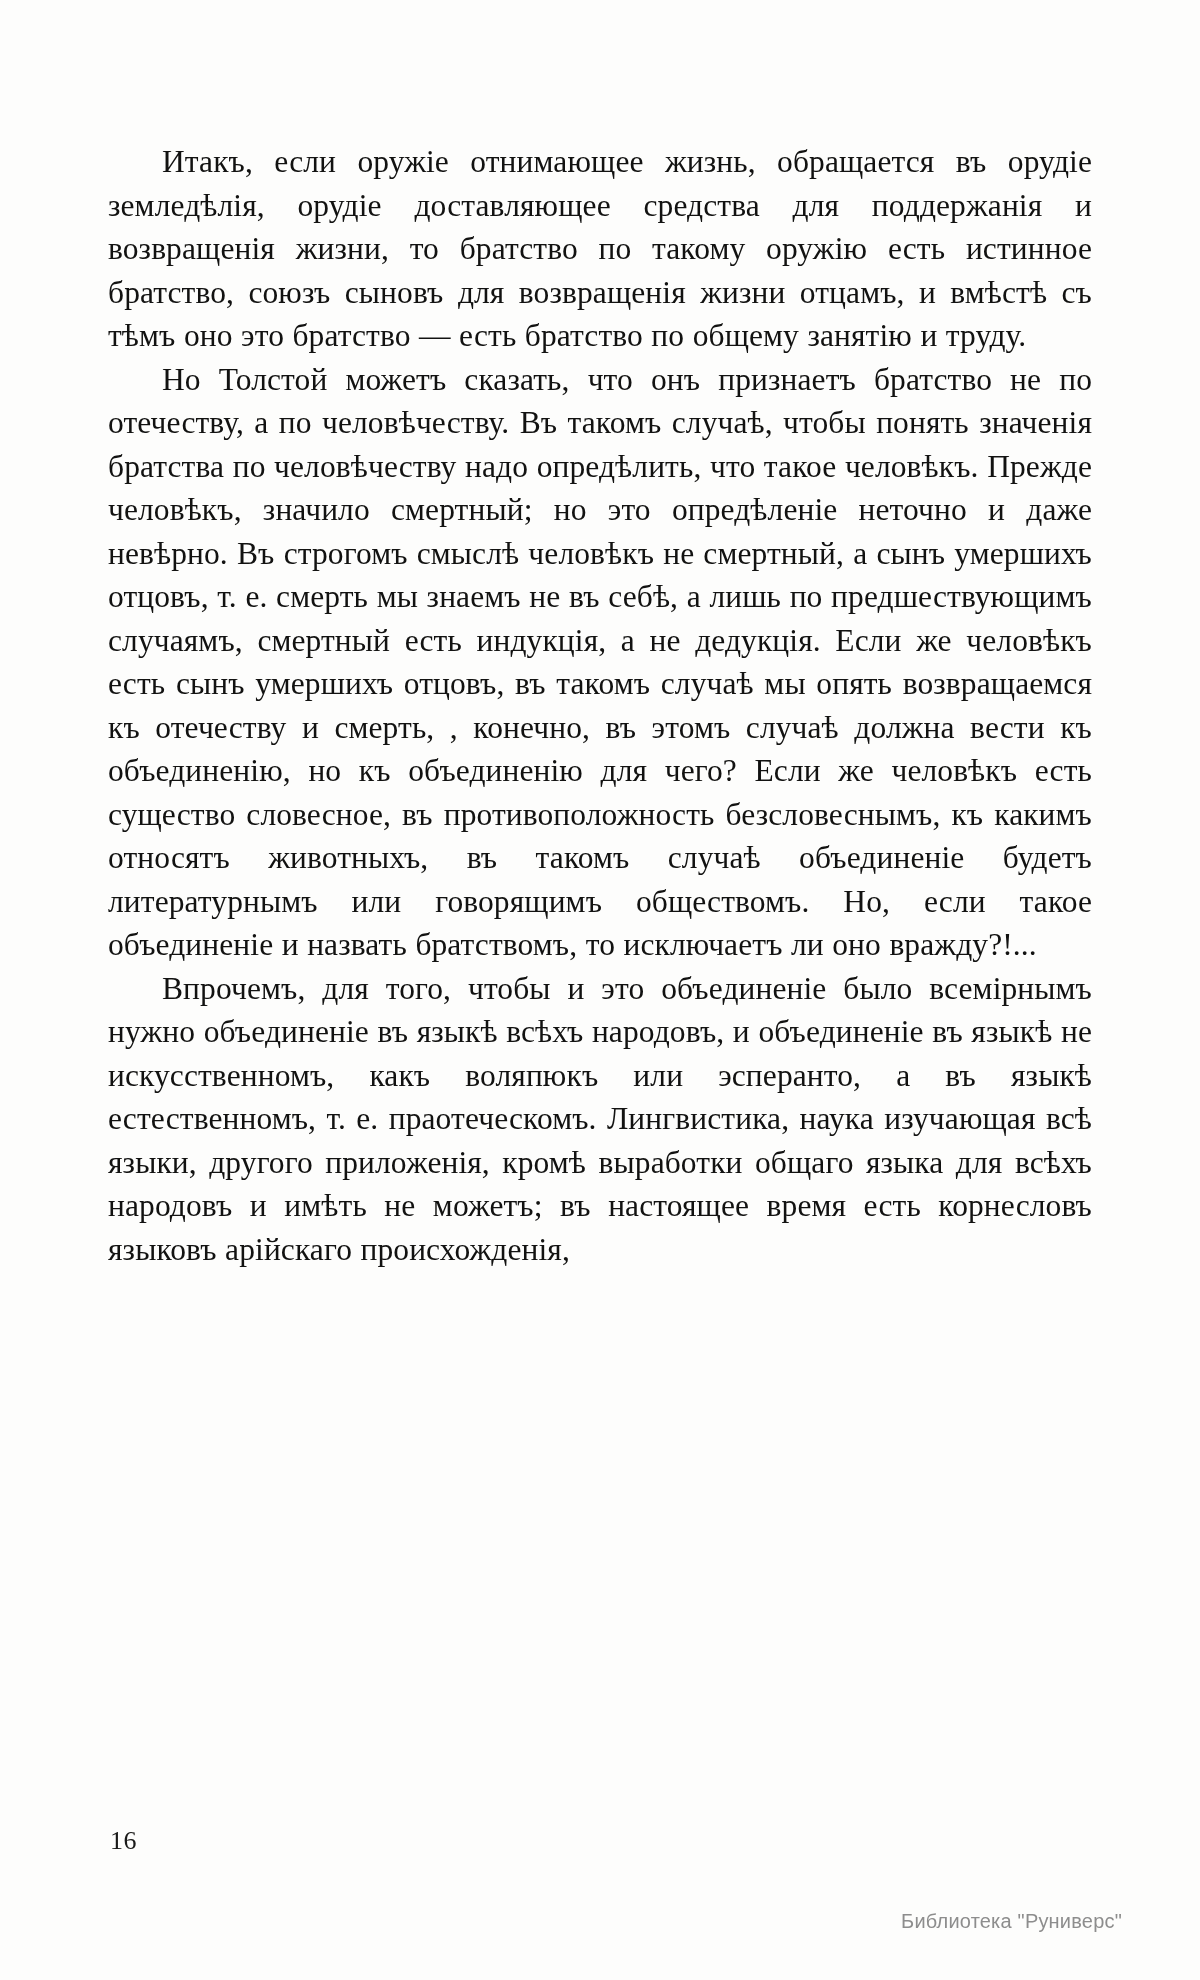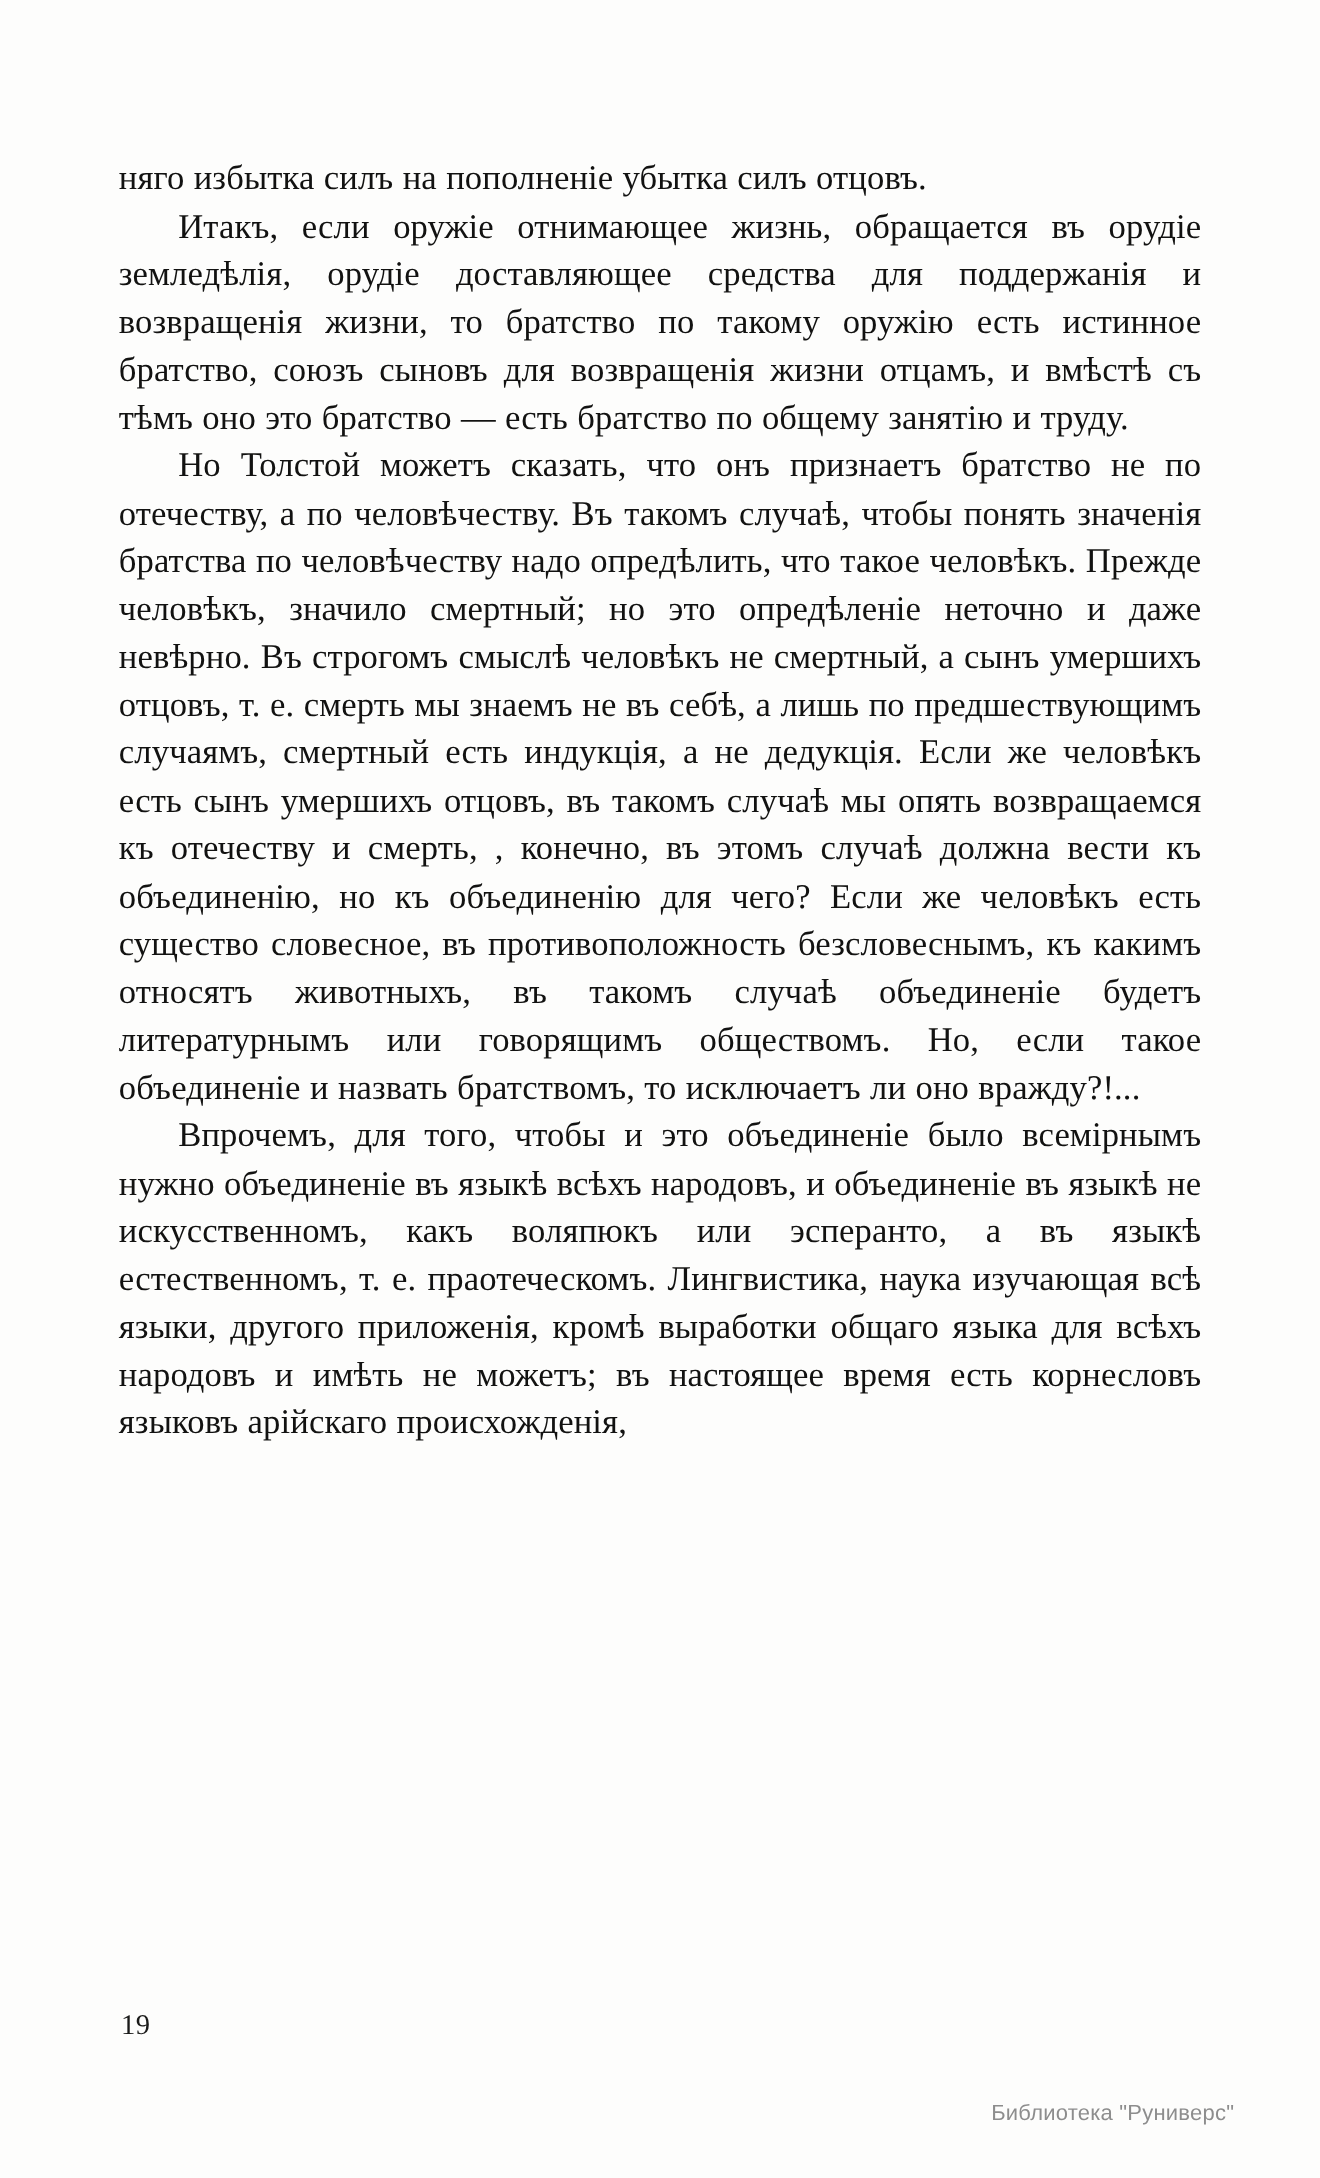--- a/index.html
+++ b/index.html
@@ -65,23 +65,22 @@
     color: #8d8d8d;
     letter-spacing: 0.2px;
   }
 </style>
 </head>
 <body>
 
 <div class="page">
 
   <div class="text-column">
-      <p class="para"><span>няго избытка силъ на пополненіе убытка силъ отцовъ.</span></p>
       <p class="para indent"><span>Итакъ, если оружіе отнимающее жизнь, обращается въ орудіе земледѣлія, орудіе доставляющее средства для поддержанія и возвращенія жизни, то братство по такому оружію есть истинное братство, союзъ сыновъ для возвращенія жизни отцамъ, и вмѣстѣ съ тѣмъ оно это братство — есть братство по общему занятію и труду.</span></p>
       <p class="para indent"><span>Но Толстой можетъ сказать, что онъ признаетъ братство не по отечеству, а по человѣчеству. Въ такомъ случаѣ, чтобы понять значенія братства по человѣчеству надо опредѣлить, что такое человѣкъ. Прежде </span><span class="ital">человѣкъ</span><span>, значило смертный; но это опредѣленіе неточно и даже невѣрно. Въ строгомъ смыслѣ человѣкъ не смертный, а сынъ умершихъ отцовъ, т. е. смерть мы знаемъ не въ себѣ, а лишь по предшествующимъ случаямъ, </span><span class="ital">смертный</span><span> есть индукція, а не дедукція. Если же человѣкъ есть сынъ умершихъ отцовъ, въ такомъ случаѣ мы опять возвращаемся къ отечеству и смерть, , конечно, въ этомъ случаѣ должна вести къ объединенію, но къ объединенію для чего? Если же человѣкъ есть существо словесное, въ противоположность безсловеснымъ, къ какимъ относятъ животныхъ, въ такомъ случаѣ объединеніе будетъ литературнымъ или говорящимъ обществомъ. Но, если такое объединеніе и назвать братствомъ, то исключаетъ ли оно вражду?!...</span></p>
       <p class="para indent"><span>Впрочемъ, для того, чтобы и это объединеніе было всемірнымъ нужно объединеніе въ языкѣ всѣхъ народовъ, и объединеніе въ языкѣ не искусственномъ, какъ </span><span class="ital">воляпюкъ</span><span> или </span><span class="ital">эсперанто</span><span>, а въ языкѣ естественномъ, т. е. праотеческомъ. Лингвистика, наука изучающая всѣ языки, другого приложенія, кромѣ выработки общаго языка для всѣхъ народовъ и имѣть не можетъ; въ настоящее время есть корнесловъ языковъ арійскаго происхожденія,</span></p>
     </div>
 
-  <div class="page-number">19</div>
+  <div class="page-number">16</div>
 
   <div class="footer-credit">Библиотека "Руниверс"</div>
 
 </div>
 
 </body></html>

